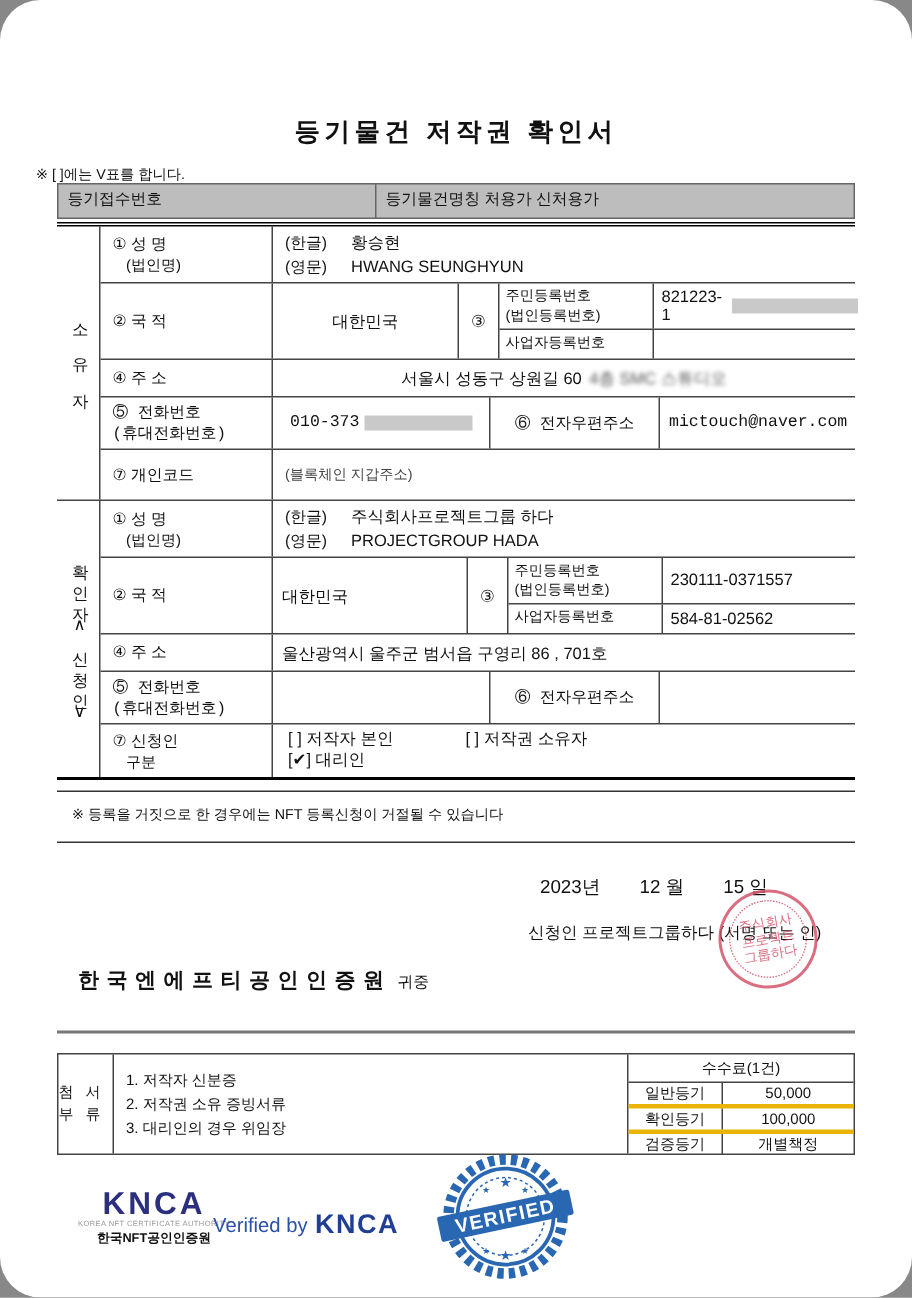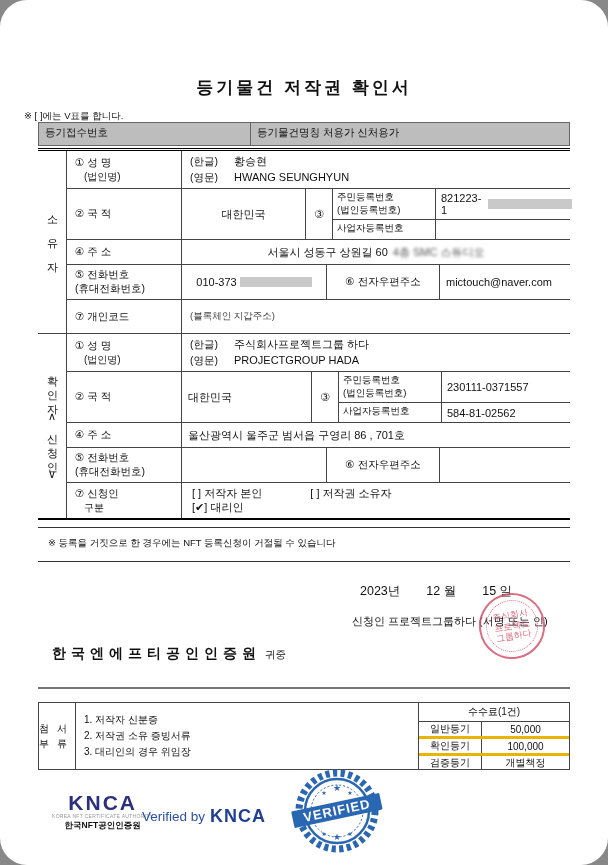--- a/index.html
+++ b/index.html
@@ -29,21 +29,21 @@
   .ls-tight{letter-spacing:3px;}
   .sect-body{flex:1;display:flex;flex-direction:column;min-width:0;}
   .row{display:flex;border-bottom:1px solid #444;align-items:stretch;box-sizing:border-box;}
   .row:last-child{border-bottom:none;}
   .lab{width:115px;border-right:1px solid #444;padding:2px 4px 2px 8px;font-size:10.5px;
        display:flex;flex-direction:column;justify-content:center;box-sizing:border-box;flex:none;}
   .lab .l2{padding-left:9px;font-size:10px;}
   .r-name{min-height:37px;}
   .r-nat{min-height:51px;}
   .r-addr{min-height:25px;}
-  .r-phone{min-height:35px;}
+  .r-phone{min-height:35px;font-family:Liberation Mono, monospace;}
   .r-code{min-height:33px;}
   .r-type{min-height:35px;}
 
   .name-val{flex:1;padding:3px 8px;font-size:11px;display:flex;flex-direction:column;
             justify-content:center;gap:2px;}
   .kor-tag{display:inline-block;width:44px;font-size:10.5px;}
 
   .val-nat{width:123px;border-right:1px solid #444;display:flex;align-items:center;
            justify-content:center;font-size:11px;flex:none;}
   .c3{width:26px;border-right:1px solid #444;display:flex;align-items:center;

